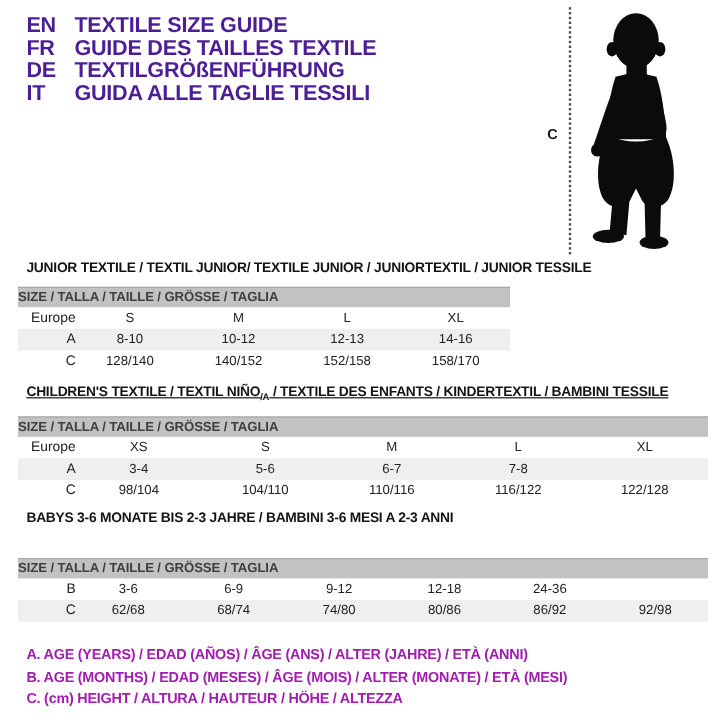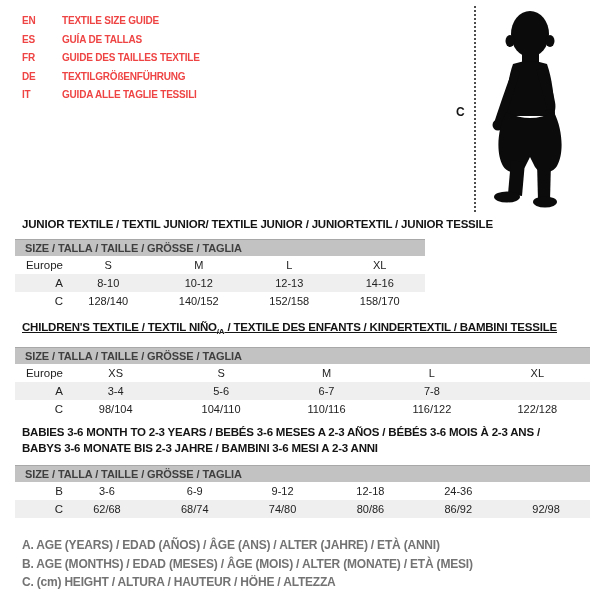--- a/index.html
+++ b/index.html
@@ -9,59 +9,55 @@
     --header-text:#3f3f3f;
   }
   *{margin:0;padding:0;box-sizing:border-box;}
   html,body{background:#ffffff;}
   .page{
     position:relative;width:600px;height:600px;background:#fff;overflow:hidden;
     font-family:"Liberation Sans","DejaVu Sans",sans-serif;color:var(--text);
   }
   
   .lang-list{position:absolute;left:22px;top:12px;}
-  .lang-row{display:flex;line-height:18.6px;font-size:10px;font-weight:bold;letter-spacing:-0.2px;color:#ef4444;}
+  .lang-row{display:flex;line-height:18.6px;font-size:18px;font-weight:bold;letter-spacing:-0.2px;color:#4c1d95;}
   .lang-code{width:40px;flex:0 0 40px;}
   
   .measure-line{position:absolute;left:474px;top:6px;height:206px;width:0;border-left:2px dotted #4d4d4d;}
   .measure-label{position:absolute;left:456px;top:105px;font-size:12px;font-weight:bold;color:#141414;}
   .baby-svg{position:absolute;left:484px;top:8px;}
   
   .sec-title{position:absolute;left:22px;font-size:11.5px;font-weight:bold;letter-spacing:-0.2px;color:#141414;line-height:15.5px;}
   .sub{font-size:8px;vertical-align:sub;}
   
   .table{position:absolute;left:15px;font-size:11px;}
   .t-head{
-    height:17px;line-height:17px;padding-left:10px;background:var(--header-bar);
+    height:17px;line-height:17px;padding-left:0;background:var(--header-bar);
     border-top:1px solid #a8a8a8;color:var(--header-text);font-weight:bold;font-size:11px;letter-spacing:-0.1px;
   }
   .t-row{display:grid;height:18px;line-height:18px;font-weight:500;color:#222;}
   .t-row.shaded{background:var(--row-shaded);}
   .cols4{width:410px;}  .cols4 .t-row{grid-template-columns:48px repeat(4,1fr);}
   .cols5{width:575px;}  .cols5 .t-row{grid-template-columns:48px repeat(5,1fr);}
   .cols6{width:575px;}  .cols6 .t-row{grid-template-columns:48px repeat(6,1fr);}
   .cell{text-align:center;}
   .cell.label{text-align:right;padding-left:7px;font-size:11.5px;}
   
   .legend{position:absolute;left:22px;top:536px;}
-  .legend-line{font-size:12px;font-weight:bold;letter-spacing:-0.2px;line-height:18.7px;color:#737373;}
+  .legend-line{font-size:12px;font-weight:bold;letter-spacing:-0.2px;line-height:18.7px;color:#a21caf;}
 </style>
 </head>
 <body>
 
 <div class="page">
 
   <div class="lang-list">
     <div class="lang-row">
       <span class="lang-code">EN</span>
       <span class="lang-label">TEXTILE SIZE GUIDE</span>
-    </div>
-    <div class="lang-row">
-      <span class="lang-code">ES</span>
-      <span class="lang-label">GUÍA DE TALLAS</span>
     </div>
     <div class="lang-row">
       <span class="lang-code">FR</span>
       <span class="lang-label">GUIDE DES TAILLES TEXTILE</span>
     </div>
     <div class="lang-row">
       <span class="lang-code">DE</span>
       <span class="lang-label">TEXTILGRÖßENFÜHRUNG</span>
     </div>
     <div class="lang-row">
@@ -139,21 +135,20 @@
       <div class="cell label">C</div>
       <div class="cell">98/104</div>
       <div class="cell">104/110</div>
       <div class="cell">110/116</div>
       <div class="cell">116/122</div>
       <div class="cell">122/128</div>
     </div>
   </div>
 
   <div class="sec-title" style="top:425px;">
-    <span style="display:block;">BABIES 3-6 MONTH TO 2-3 YEARS / BEBÉS 3-6 MESES A 2-3 AÑOS / BÉBÉS 3-6 MOIS À 2-3 ANS /</span>
     <span style="display:block;">BABYS 3-6 MONATE BIS 2-3 JAHRE / BAMBINI 3-6 MESI A 2-3 ANNI</span>
   </div>
   <div class="table cols6" style="top:465px;">
     <div class="t-head">SIZE / TALLA / TAILLE / GRÖSSE / TAGLIA</div>
     <div class="t-row">
       <div class="cell label">B</div>
       <div class="cell">3-6</div>
       <div class="cell">6-9</div>
       <div class="cell">9-12</div>
       <div class="cell">12-18</div>

